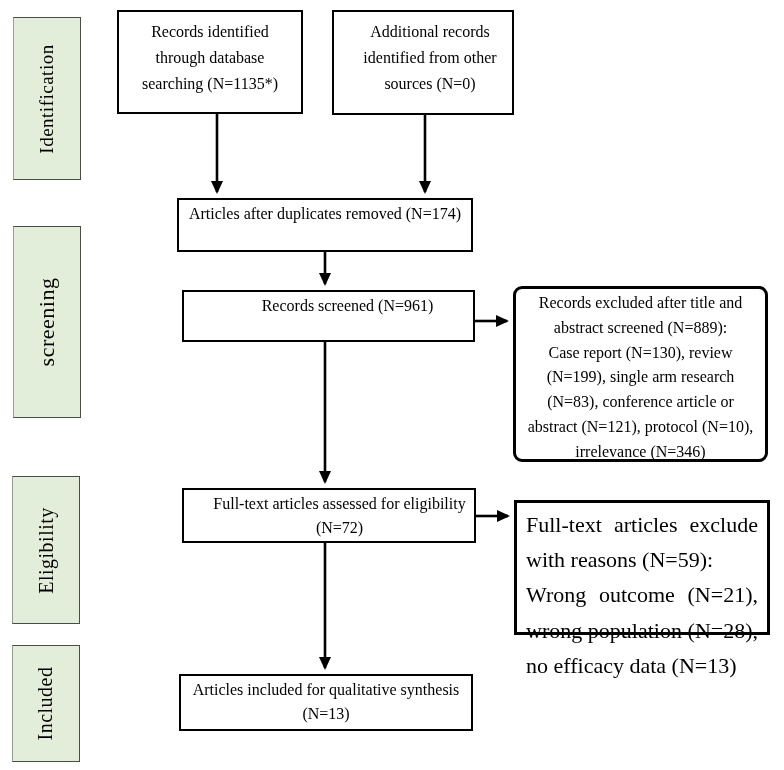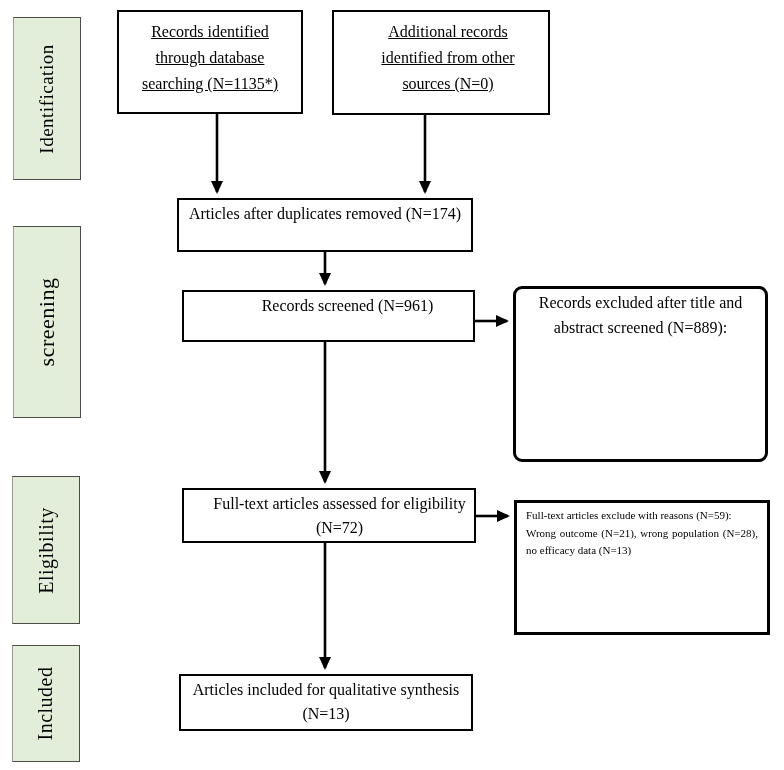--- a/index.html
+++ b/index.html
@@ -57,42 +57,41 @@
     line-height: 1.5;
     display: flex;
     flex-direction: column;
     padding: 2px 8px;
     z-index: 2;
   }
   .box.top-align {
     justify-content: flex-start;
     padding-top: 7px;
     line-height: 1.62;
-    text-decoration: underline;
   }
   .box-identified-db    { left: 117px; top: 10px;  width: 186px; height: 104px; }
-  .box-identified-other { left: 332px; top: 10px;  width: 218px; height: 105px; padding-left: 22px; }
+  .box-identified-other { left: 332px; top: 10px;  width: 182px; height: 105px; padding-left: 22px; }
   .box-duplicates       { left: 177px; top: 198px; width: 296px; height: 54px;  }
   .box-screened         { left: 182px; top: 290px; width: 293px; height: 52px; padding-left: 46px;  }
   .box-fulltext         { left: 182px; top: 488px; width: 294px; height: 55px; padding-left: 29px;  }
   .box-included         { left: 179px; top: 674px; width: 294px; height: 57px;  }
   
   .sidebox {
     position: absolute;
     background: #ffffff;
     border: 3px solid #000000;
     box-sizing: border-box;
     font-size: 16px;
     line-height: 1.55;
     padding: 2px 7px;
     z-index: 2;
   }
   .sidebox p { margin: 0; }
   .sidebox-title-abstract { left: 513px; top: 286px; width: 255px; height: 176px; text-align: center; border-radius: 9px; }
-  .sidebox-fulltext       { left: 514px; top: 500px; width: 256px; height: 135px; text-align: justify; font-size: 11px; line-height: 1.6; padding: 4px 9px; }
+  .sidebox-fulltext       { left: 514px; top: 500px; width: 256px; height: 135px; text-align: justify; font-size: 22px; line-height: 1.6; padding: 4px 9px; }
 </style>
 </head>
 <body>
 
 <div class="canvas">
 
   <svg class="arrows" width="784" height="770" viewBox="0 0 784 770">
     <defs>
       <marker id="ah" markerUnits="userSpaceOnUse" markerWidth="16" markerHeight="14" refX="11" refY="6" orient="auto">
         <path d="M0,0 L13,6 L0,12 Z" fill="#000000"></path>
@@ -139,20 +138,21 @@
   <div class="box box-fulltext">
     <span>Full-text articles assessed for eligibility (N=72)</span>
   </div>
 
   <div class="box box-included">
     <span>Articles included for qualitative synthesis (N=13)</span>
   </div>
 
   <div class="sidebox sidebox-title-abstract">
     <p>Records excluded after title and abstract screened (N=889):</p>
+    <p>Case report (N=130), review (N=199), single arm research (N=83), conference article or abstract (N=121), protocol (N=10), irrelevance (N=346)</p>
   </div>
 
   <div class="sidebox sidebox-fulltext">
     <p>Full-text articles exclude with reasons (N=59):</p>
     <p>Wrong outcome (N=21), wrong population (N=28), no efficacy data (N=13)</p>
   </div>
 
 </div>
 
 </body></html>

